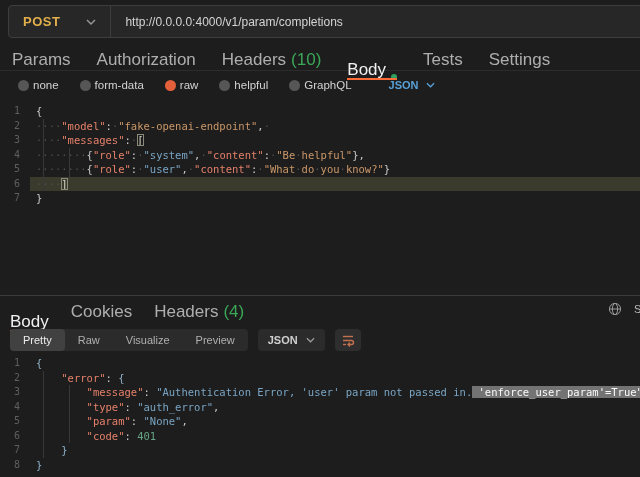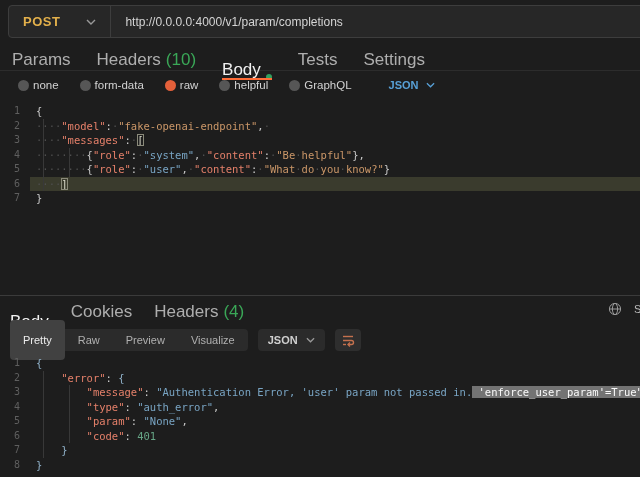--- a/index.html
+++ b/index.html
@@ -57,21 +57,21 @@
 
   
   .resp-header { position:absolute; left:0; top:295px; width:640px; height:27px;
     border-top:1px solid #3b3b3b; display:flex; align-items:center; gap:22px; padding-left:10px; }
   .resp-right { position:absolute; right:0; top:0; height:100%; display:flex; align-items:center; }
 
   
   .resp-toolbar { position:absolute; left:0; top:327px; width:640px; height:26px;
     display:flex; align-items:center; padding-left:10px; gap:10px; }
   .seg-group { display:flex; background:#2b2b2b; border-radius:4px; height:22px; align-items:center; }
-  .seg { padding:0 13px; height:40px; display:flex; align-items:center; font-size:11px; color:#b0b0b0; cursor:pointer; border-radius:4px; }
+  .seg { padding:0 13px; height:22px; display:flex; align-items:center; font-size:11px; color:#b0b0b0; cursor:pointer; border-radius:4px; }
   .seg.active { background:#414141; color:#ededed; }
   .json-dd { display:flex; align-items:center; gap:8px; background:#2b2b2b; border-radius:4px; height:22px; padding:0 10px; cursor:pointer; }
   .json-dd .lang2 { font-size:11px; color:#d0d0d0; font-weight:bold; }
   .wrap-btn { width:26px; height:22px; background:#2e2e2e; border-radius:4px; display:flex; align-items:center; justify-content:center; cursor:pointer; }
   .cutoff-s { width:6px; overflow:hidden; font-size:11px; color:#bbbbbb; white-space:nowrap; }
   .globe-wrap { margin-right:12px; display:flex; align-items:center; cursor:pointer; }
 </style>
 </head>
 <body>
 
@@ -84,20 +84,23 @@
   </div>
   <div class="vdiv"></div>
   <span class="url">http://0.0.0.0:4000/v1/param/completions</span>
 </div>
 
 <div class="req-tabs">
   <div class="rtab">
       <span>Params</span>
     </div>
   <div class="rtab">
+      <span>Authorization</span>
+    </div>
+  <div class="rtab">
       <span>Headers</span>
       <span class="count-green">(10)</span>
     </div>
   <div class="rtab active">
       <span>Body</span>
       <span class="green-dot"></span>
       <span class="underline"></span>
     </div>
   <div class="rtab">
       <span>Tests</span>
@@ -192,22 +195,22 @@
       </svg>
     </span>
     <span class="cutoff-s">S</span>
   </div>
 </div>
 
 <div class="resp-toolbar">
   <div class="seg-group">
     <div class="seg active">Pretty</div>
     <div class="seg">Raw</div>
+    <div class="seg">Visualize</div>
     <div class="seg">Preview</div>
-    <div class="seg">Visualize</div>
   </div>
   <div class="json-dd">
     <span class="lang2">JSON</span>
     <svg width="9" height="6" viewBox="0 0 10 6">
         <polyline points="1,1 5,5 9,1" fill="none" stroke="#999" stroke-width="1.4"></polyline>
       </svg>
   </div>
   <div class="wrap-btn">
     <svg width="16" height="16" viewBox="0 0 16 16">
       <line x1="3" y1="4.5" x2="13" y2="4.5" stroke="#c4714e" stroke-width="1.4"></line>

